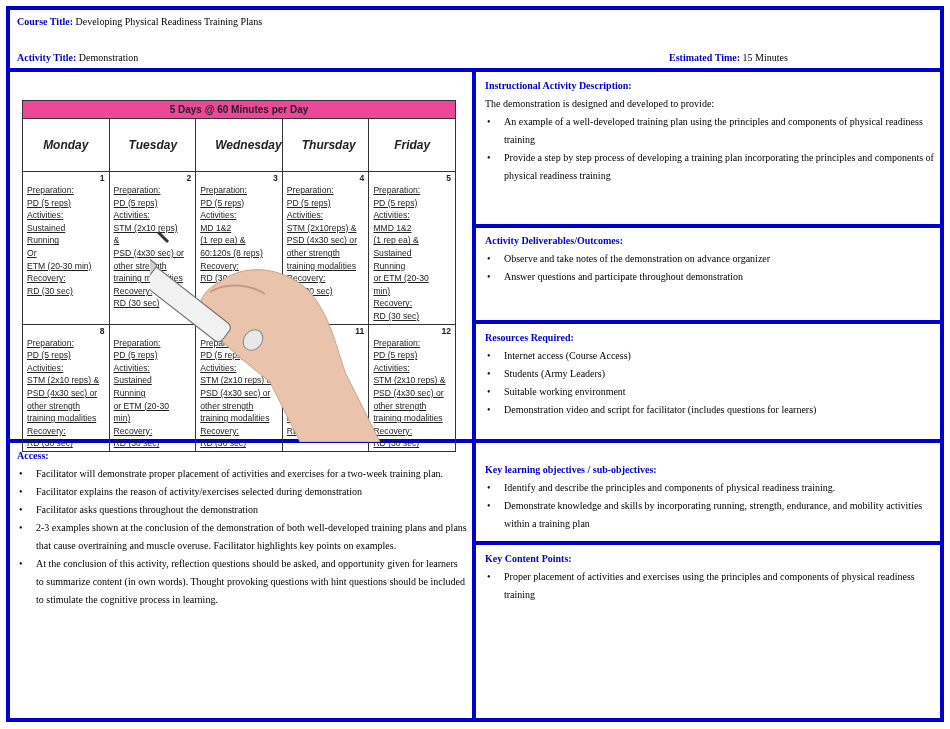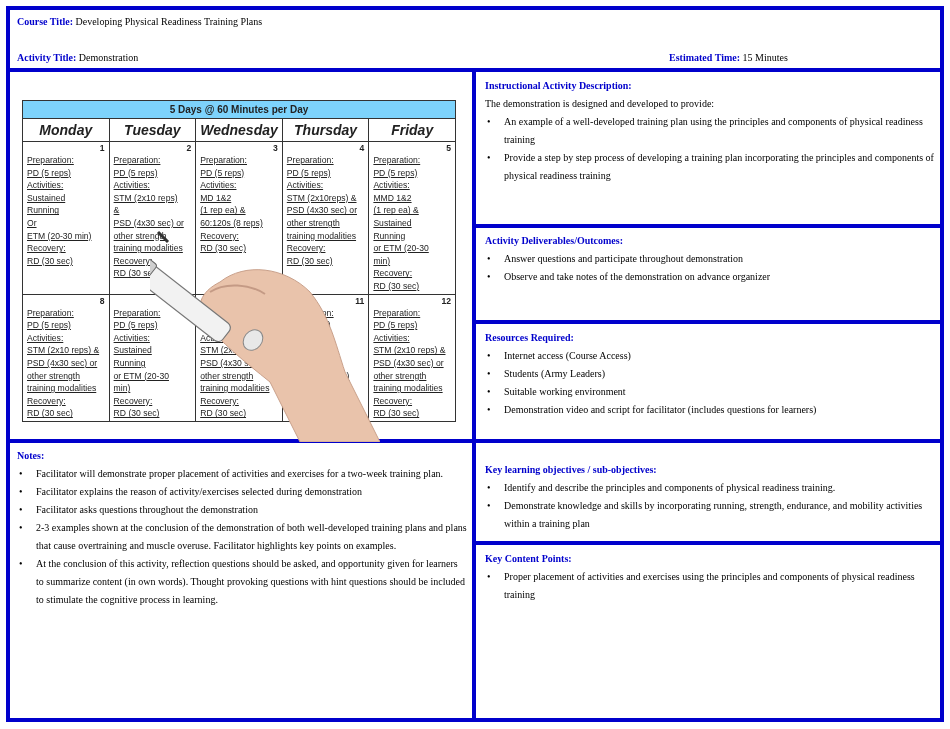--- a/index.html
+++ b/index.html
@@ -12,22 +12,22 @@
   .lbl { color:#0000cc; font-weight:bold; }
   .hdr { color:#0000cc; font-weight:bold; }
   ul { margin:0; padding:0; list-style:none; }
   li { position:relative; padding-left:19px; }
   li::before { content:"\2022"; position:absolute; left:2px; top:0; }
   
   .sched { position:absolute; left:22px; top:100px; width:434px; height:312px;
            font-family:"Liberation Sans","DejaVu Sans",sans-serif; font-size:8.6px; color:#222; }
   .sched table { border-collapse:collapse; width:100%; table-layout:fixed; }
   .sched td, .sched th { border:1px solid #333; vertical-align:top; padding:1px 4px; }
-  .sched .title { background:#7dd3fc; text-align:center; font-weight:bold; font-size:10px; padding:3px; }
-  .sched .day { font-style:italic; font-weight:bold; text-align:center; font-size:14px; padding:3px; }
+  .sched .title { background:#ec4899; text-align:center; font-weight:bold; font-size:10px; padding:3px; }
+  .sched .day { font-style:italic; font-weight:bold; text-align:center; font-size:12px; padding:19px; }
   .sched .num { text-align:right; font-weight:bold; height:11px; }
   .sched .ln { line-height:12.6px; white-space:pre-line;text-decoration:underline; }
   .hand { position:absolute; left:150px; top:222px; width:230px; height:220px; }
 </style>
 </head>
 <body>
 
 <div class="frame"></div>
 
 <div class="hline" style="left:6px;top:68px;width:938px;height:4px;"></div>
@@ -196,21 +196,21 @@
 <svg class="hand" viewBox="0 0 230 220">
   <path d="M70 60 C95 40,135 45,160 70 C180 95,185 120,195 150 L230 220 L150 220 L120 160 C95 140,70 120,55 100 C45 85,50 70,70 60 Z" fill="#e9c3ab" stroke="#c9a08a" stroke-width="1"></path>
   <path d="M60 70 C75 60,100 62,115 72" fill="none" stroke="#c49a85" stroke-width="2"></path>
   <rect x="-10" y="40" width="115" height="22" rx="6" transform="rotate(38 0 40)" fill="#f2f2f2" stroke="#777" stroke-width="1.2"></rect>
   <rect x="-14" y="38" width="22" height="26" rx="3" transform="rotate(38 0 40)" fill="#cfcfcf" stroke="#666" stroke-width="1"></rect>
   <path d="M8 10 L18 20" stroke="#333" stroke-width="3"></path>
   <ellipse cx="103" cy="118" rx="9" ry="11" transform="rotate(38 103 118)" fill="#e8e8e8" stroke="#888"></ellipse>
 </svg>
 
 <div class="cell" style="left:17px;top:447px;width:450px;">
-  <div class="hdr">Notes:</div>
+  <div class="hdr">Access:</div>
   <ul>
     <li>Facilitator will demonstrate proper placement of activities and exercises for a two-week training plan.</li>
     <li>Facilitator explains the reason of activity/exercises selected during demonstration</li>
     <li>Facilitator asks questions throughout the demonstration</li>
     <li>2-3 examples shown at the conclusion of the demonstration of both well-developed training plans and plans that cause overtraining and muscle overuse.  Facilitator highlights key points on examples.</li>
     <li>At the conclusion of this activity, reflection questions should be asked, and opportunity given for learners to summarize content (in own words). Thought provoking questions with hint questions should be included to stimulate the cognitive process in learning.</li>
   </ul>
 </div>
 
 <div class="cell" style="left:485px;top:77px;width:450px;">
@@ -218,22 +218,22 @@
   <div>The demonstration is designed and developed to provide:</div>
   <ul>
     <li>An example of a well-developed training plan using the principles and components of physical readiness training</li>
     <li>Provide a step by step process of developing a training plan incorporating the principles and components of physical readiness training</li>
   </ul>
 </div>
 
 <div class="cell" style="left:485px;top:232px;width:450px;font-family:Liberation Serif, serif;">
   <div class="hdr">Activity Deliverables/Outcomes:</div>
   <ul>
+    <li>Observe and take notes of the demonstration on advance organizer</li>
     <li>Answer questions and participate throughout demonstration</li>
-    <li>Observe and take notes of the demonstration on advance organizer</li>
   </ul>
 </div>
 
 <div class="cell" style="left:485px;top:329px;width:450px;">
   <div class="hdr">Resources Required:</div>
   <ul>
     <li>Internet access (Course Access)</li>
     <li>Students (Army Leaders)</li>
     <li>Suitable working environment</li>
     <li>Demonstration video and script for facilitator (includes questions for learners)</li>

